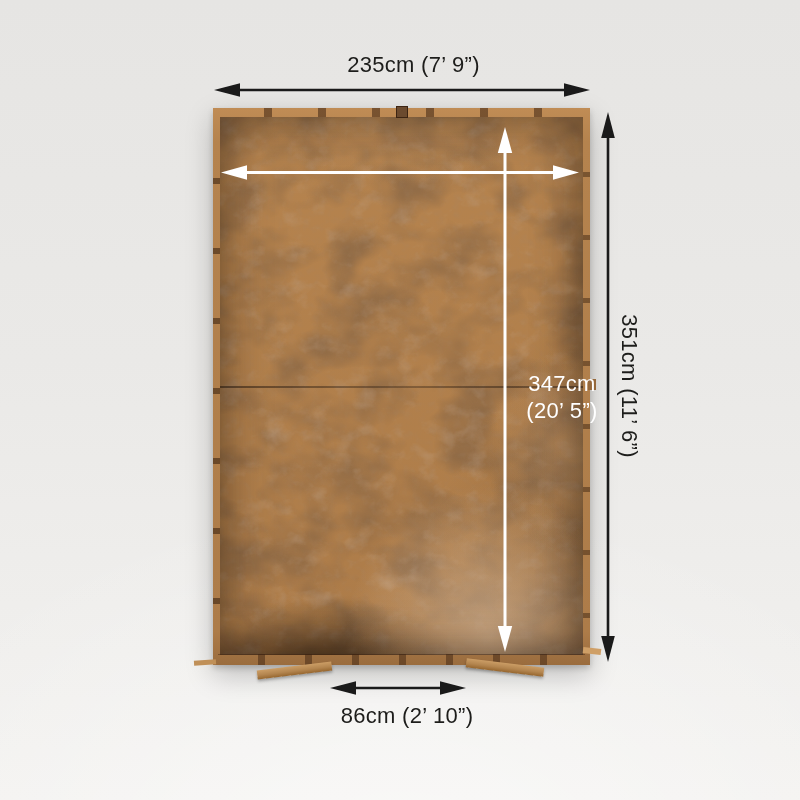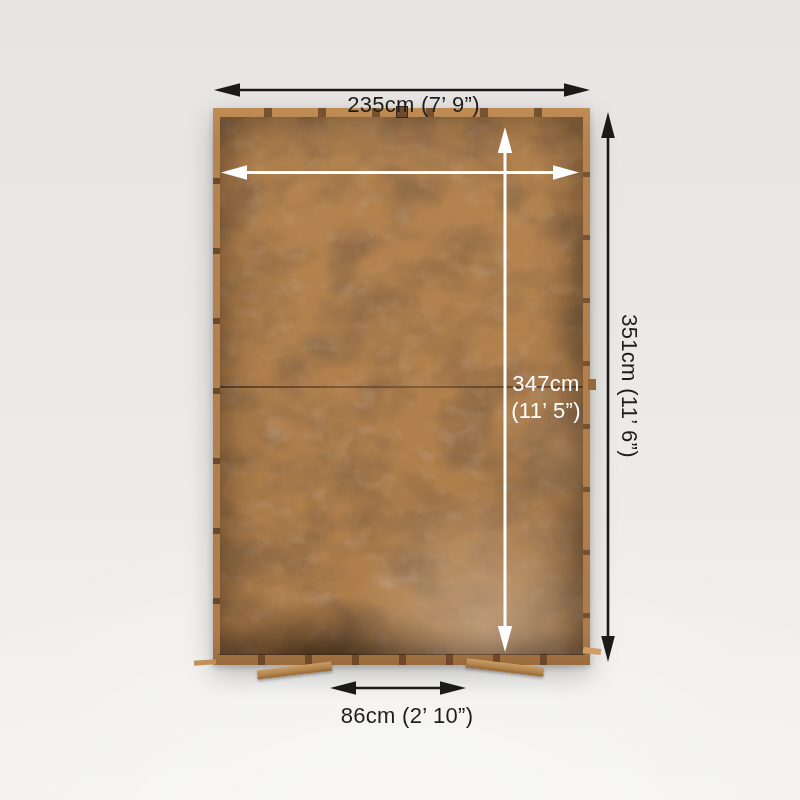--- a/index.html
+++ b/index.html
@@ -71,24 +71,24 @@
 
   
   .arrow-layer{position:absolute;inset:0;pointer-events:none;}
 
   
   .dim-label{
     position:absolute;font-size:22px;letter-spacing:0.3px;color:#1d1d1b;
     text-align:center;white-space:nowrap;
   }
   .dim-label.light{color:#ffffff;}
-  .label-outer-width{left:225px;width:377px;top:52px;margin-top:40px;}
+  .label-outer-width{left:225px;width:377px;top:52px;}
   .label-inner-width{left:213px;width:377px;top:142px;}
   .label-outer-depth{left:629px;top:386px;transform:translate(-50%,-50%) rotate(90deg);}
-  .label-inner-depth{left:504px;width:84px;top:370px;line-height:27px;white-space:normal;}
+  .label-inner-depth{left:504px;width:84px;top:370px;line-height:27px;white-space:normal;padding-left:16px;}
   .label-door-width{left:307px;width:200px;top:703px;}
 </style>
 </head>
 <body>
 
 <div class="stage">
 
   <div class="shed">
     <div class="felt">
       <svg class="felt-tex" xmlns="http://www.w3.org/2000/svg" preserveAspectRatio="none">
@@ -159,18 +159,18 @@
     </g>
   </svg>
 
   <div class="dim-label label-outer-width">235cm (7’ 9”)</div>
 
 
   <div class="dim-label label-outer-depth">351cm (11’ 6”)</div>
 
   <div class="dim-label light label-inner-depth">
     <div>347cm</div>
-    <div>(11’ 5”)</div>
+    <div>(20’ 5”)</div>
   </div>
 
   <div class="dim-label label-door-width">86cm (2’ 10”)</div>
 
 </div>
 
 </body></html>

